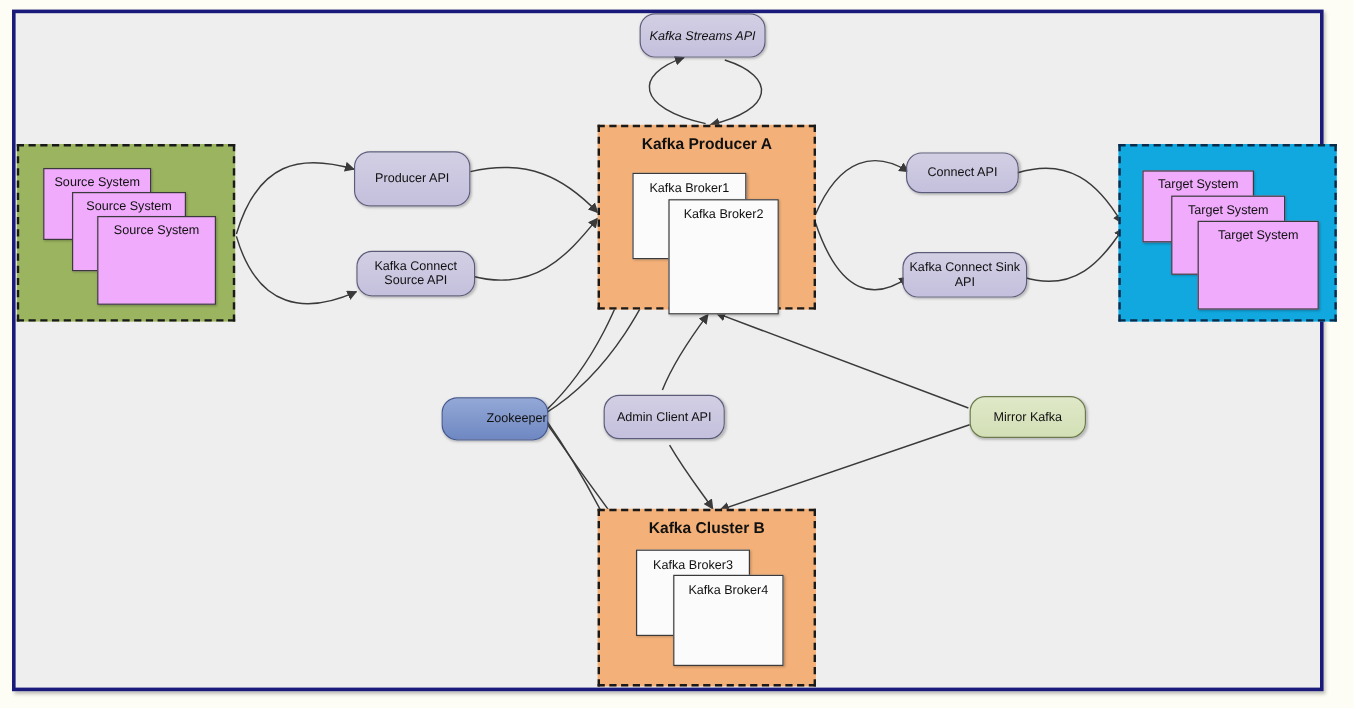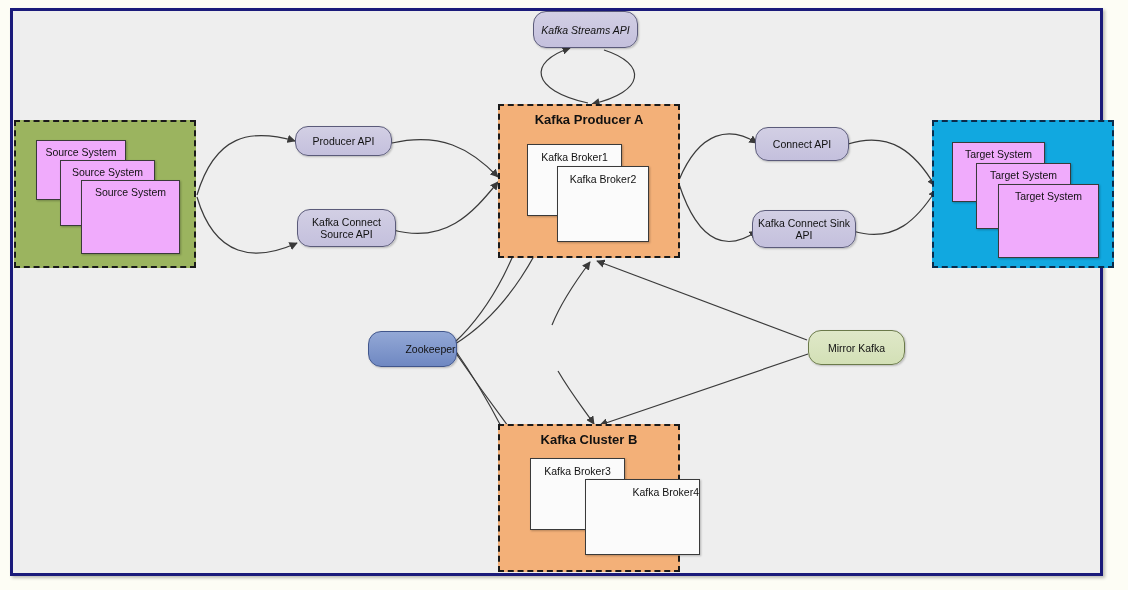--- a/index.html
+++ b/index.html
@@ -116,54 +116,57 @@
   <div class="sysbox" style="left:998px;top:184px;width:101px;height:74px;">
     <span>Target System</span>
   </div>
 
   <div class="node cluster" style="left:498px;top:104px;width:182px;height:154px;">
     <div class="cluster-title">Kafka Producer A</div>
   </div>
   <div class="brokerbox" style="left:527px;top:144px;width:95px;height:72px;">
     <span>Kafka Broker1</span>
   </div>
-  <div class="brokerbox" style="left:557px;top:166px;width:92px;height:76px;">
+  <div class="brokerbox" style="left:557px;top:166px;width:92px;height:96px;">
     <span>Kafka Broker2</span>
   </div>
 
   <div class="node cluster" style="left:498px;top:424px;width:182px;height:148px;">
     <div class="cluster-title">Kafka Cluster B</div>
   </div>
   <div class="brokerbox" style="left:530px;top:458px;width:95px;height:72px;">
     <span>Kafka Broker3</span>
   </div>
-  <div class="brokerbox" style="left:585px;top:479px;width:115px;height:76px;justify-content:flex-end;">
+  <div class="brokerbox" style="left:561px;top:479px;width:92px;height:76px;">
     <span>Kafka Broker4</span>
   </div>
 
   <div class="node pill" style="left:533px;top:11px;width:105px;height:37px;font-style:italic;">
     <span>Kafka Streams API</span>
   </div>
 
-  <div class="node pill" style="left:295px;top:126px;width:97px;height:30px;">
+  <div class="node pill" style="left:295px;top:126px;width:97px;height:46px;">
     <span>Producer API</span>
   </div>
 
   <div class="node pill" style="left:297px;top:209px;width:99px;height:38px;">
     <span>Kafka Connect Source API</span>
   </div>
 
   <div class="node pill" style="left:755px;top:127px;width:94px;height:34px;">
     <span>Connect API</span>
   </div>
 
   <div class="node pill" style="left:752px;top:210px;width:104px;height:38px;">
     <span>Kafka Connect Sink API</span>
   </div>
 
+  <div class="node pill" style="left:503px;top:329px;width:101px;height:37px;">
+    <span>Admin Client API</span>
+  </div>
 
   <div class="node pill zk" style="left:368px;top:331px;width:89px;height:36px;">
     <span>Zookeeper</span>
   </div>
 
   <div class="node pill mm" style="left:808px;top:330px;width:97px;height:35px;">
     <span>Mirror Kafka</span>
   </div>
 </div>
 

